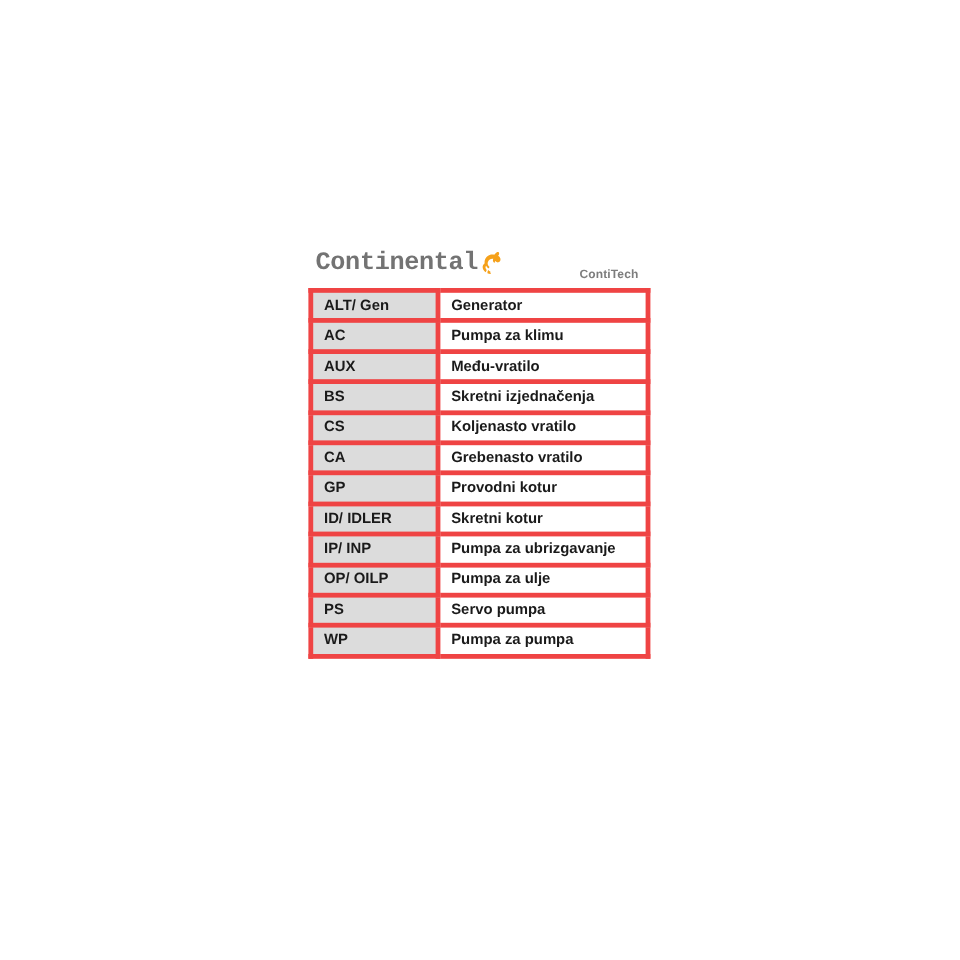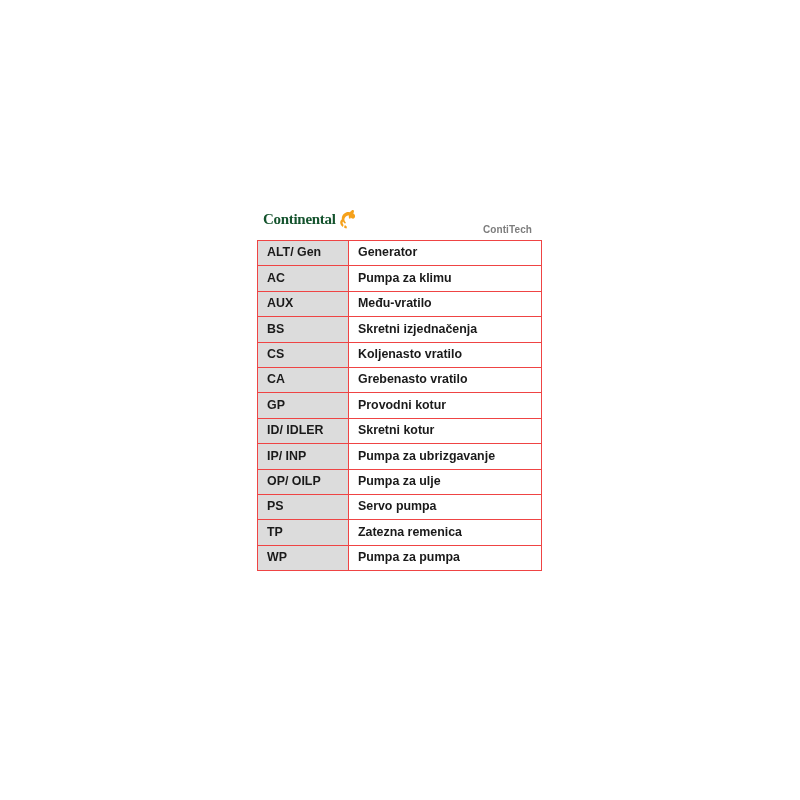--- a/index.html
+++ b/index.html
@@ -30,25 +30,25 @@
     padding: 0 8px 0 6px;
     box-sizing: border-box;
     background: #ffffff;
   }
   .brand-logo {
     display: flex;
     align-items: center;
     gap: 3px;
   }
   .brand-word {
-    color: #14532d;
-    font-size: 15px;
+    color: #737373;
+    font-size: 21px;
     font-weight: bold;
     letter-spacing: -0.3px;
-    font-family: Liberation Serif, serif;
+    font-family: Liberation Mono, monospace;
     line-height: 1;
   }
   .horse-icon {
     position: relative;
     width: 17px;
     height: 19px;
     flex: 0 0 auto;
   }
   .brand-sub {
     margin-left: auto;
@@ -61,25 +61,25 @@
   }
   table.legend {
     width: 100%;
     border-collapse: collapse;
     table-layout: fixed;
   }
   table.legend tr {
     height: 25.4px;
   }
   table.legend td {
-    border: 1px solid #ef4444;
+    border: 4px solid #ef4444;
     font-size: 12.4px;
     font-weight: bold;
     color: #1a1a1a;
-    padding: 0 4px 0 9px;
+    padding: 0 16px 0 9px;
     vertical-align: middle;
     line-height: 1.1;
   }
   td.code {
     width: 77px;
     background: #dcdcdc;
     color: #111111;
   }
   td.desc {
     background: #ffffff;
@@ -147,24 +147,20 @@
         </tr>
         <tr>
           <td class="code">OP/ OILP</td>
           <td class="desc">Pumpa za ulje</td>
         </tr>
         <tr>
           <td class="code">PS</td>
           <td class="desc">Servo pumpa</td>
         </tr>
         <tr>
-          <td class="code">TP</td>
-          <td class="desc">Zatezna remenica</td>
-        </tr>
-        <tr>
           <td class="code">WP</td>
           <td class="desc">Pumpa za pumpa</td>
         </tr>
       </tbody>
     </table>
 
   </div>
 </div>
 
 </body></html>

